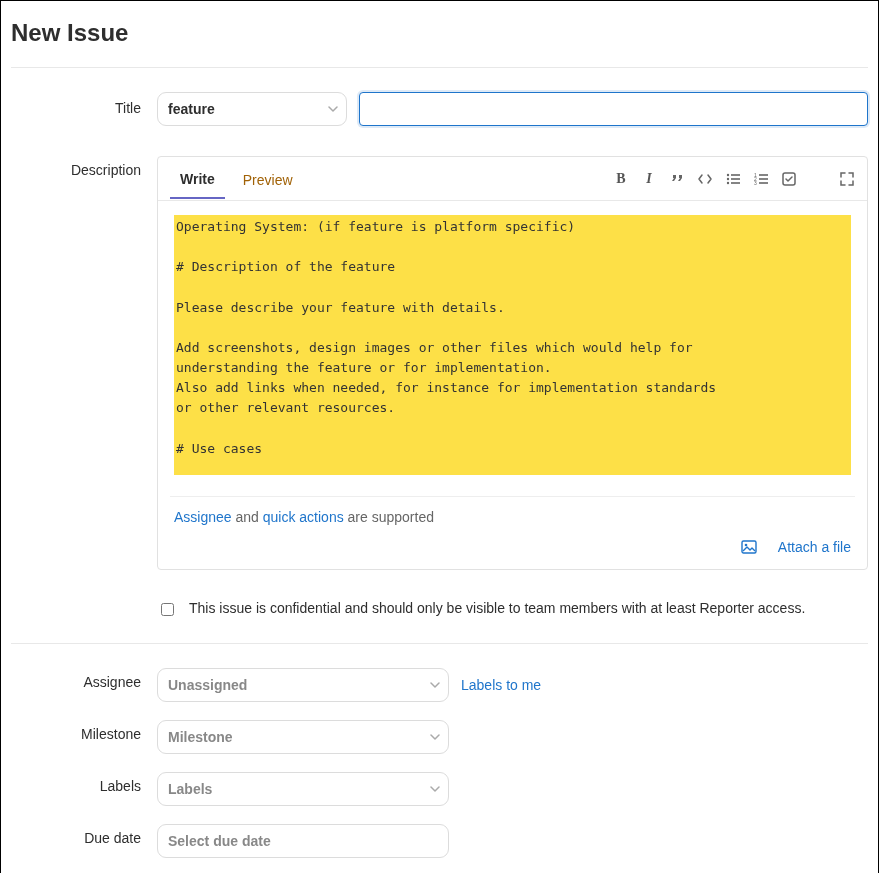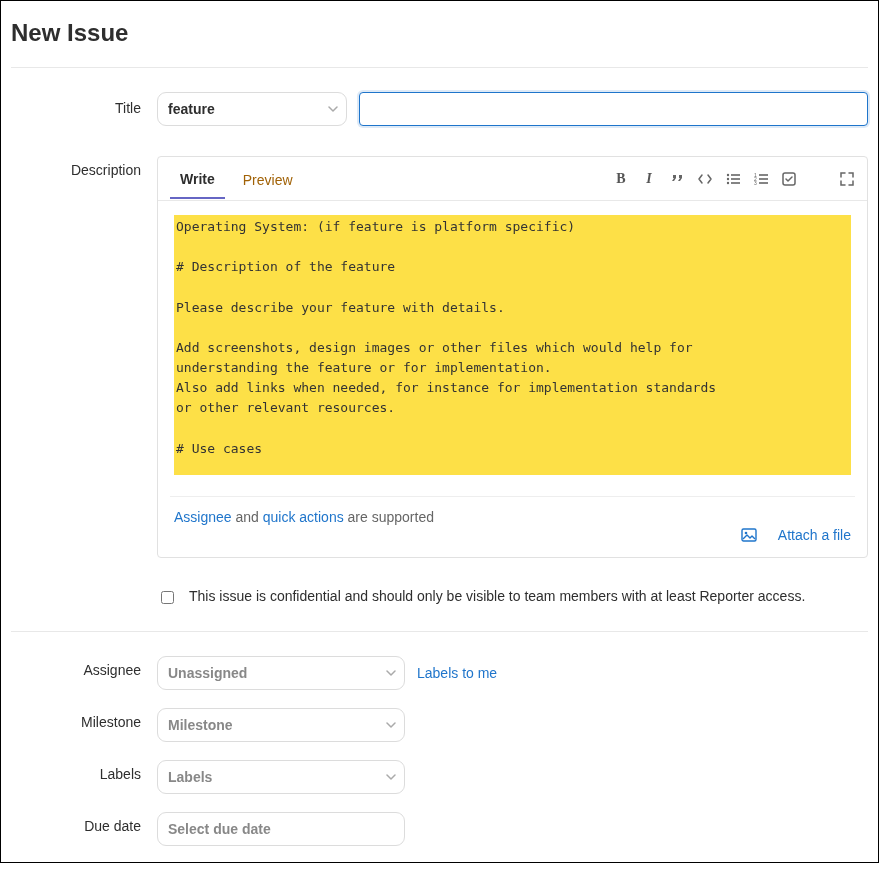--- a/index.html
+++ b/index.html
@@ -153,41 +153,41 @@
     justify-content: space-between;
   }
   .desc-footer .hint { color: #666; }
   .desc-footer .hint a { color: #1f75cb; text-decoration: none; }
   .attach {
     color: #1f75cb;
     display: flex;
     align-items: center;
     gap: 21px;
     cursor: pointer;
-    margin-top: 18px;
+    margin-top: 30px;
   }
   .conf-row {
     display: flex;
     align-items: flex-start;
     margin-left: 146px;
     gap: 12px;
   }
   .conf-row input[type="checkbox"] {
     width: 13px;
     height: 13px;
   }
   .conf-row span {
     color: #2e2e2e;
   }
   .assign-link {
     color: #1f75cb;
     cursor: pointer;
   }
   .sel-wide {
-    width: 248px;
+    width: 292px;
     text-align: right;
   }
   svg { display: block; }
   .icon-stroke { stroke: #666; fill: none; stroke-width: 1.5; }
 </style>
 </head>
 <body>
 
 <div class="page">
   <div class="inner">

